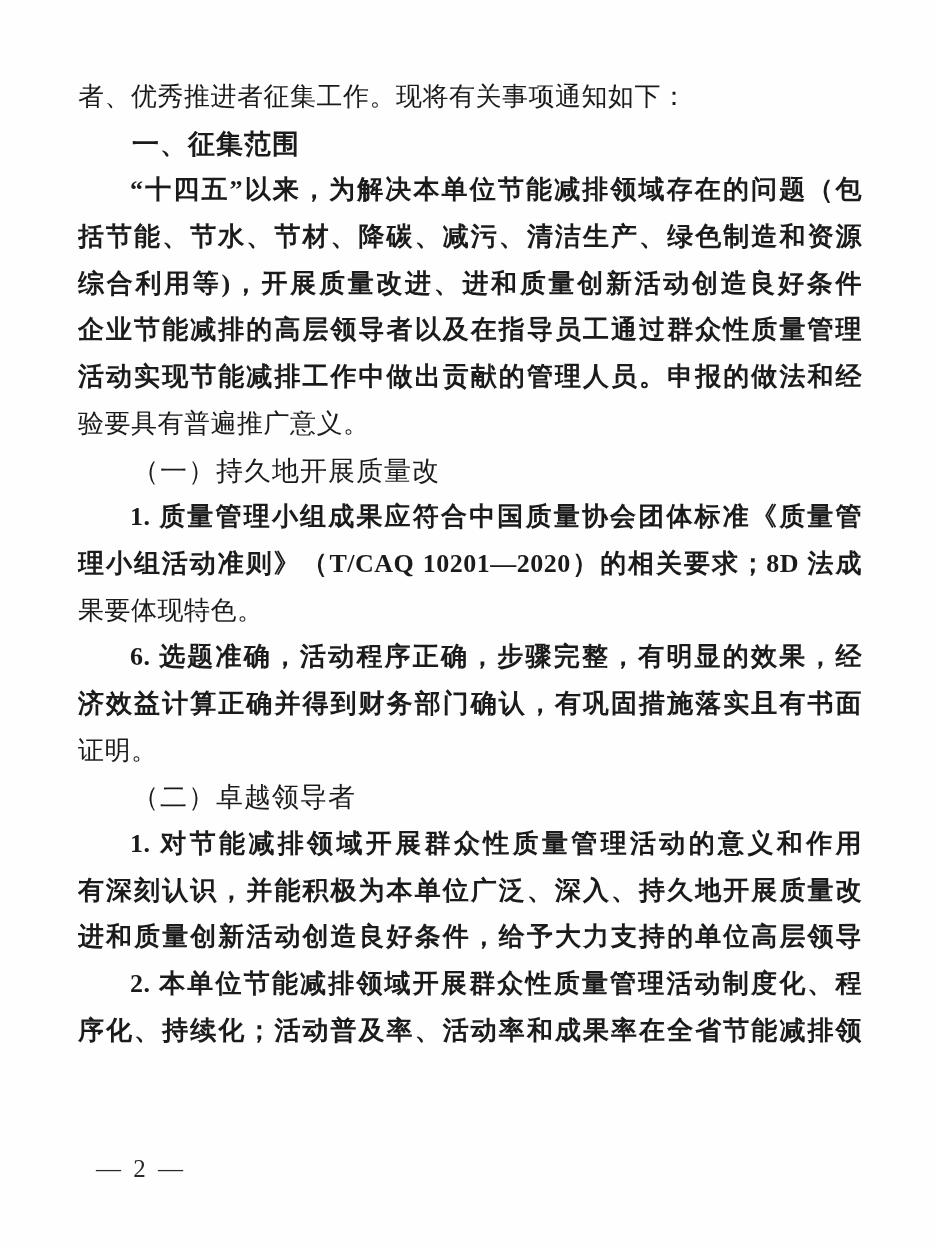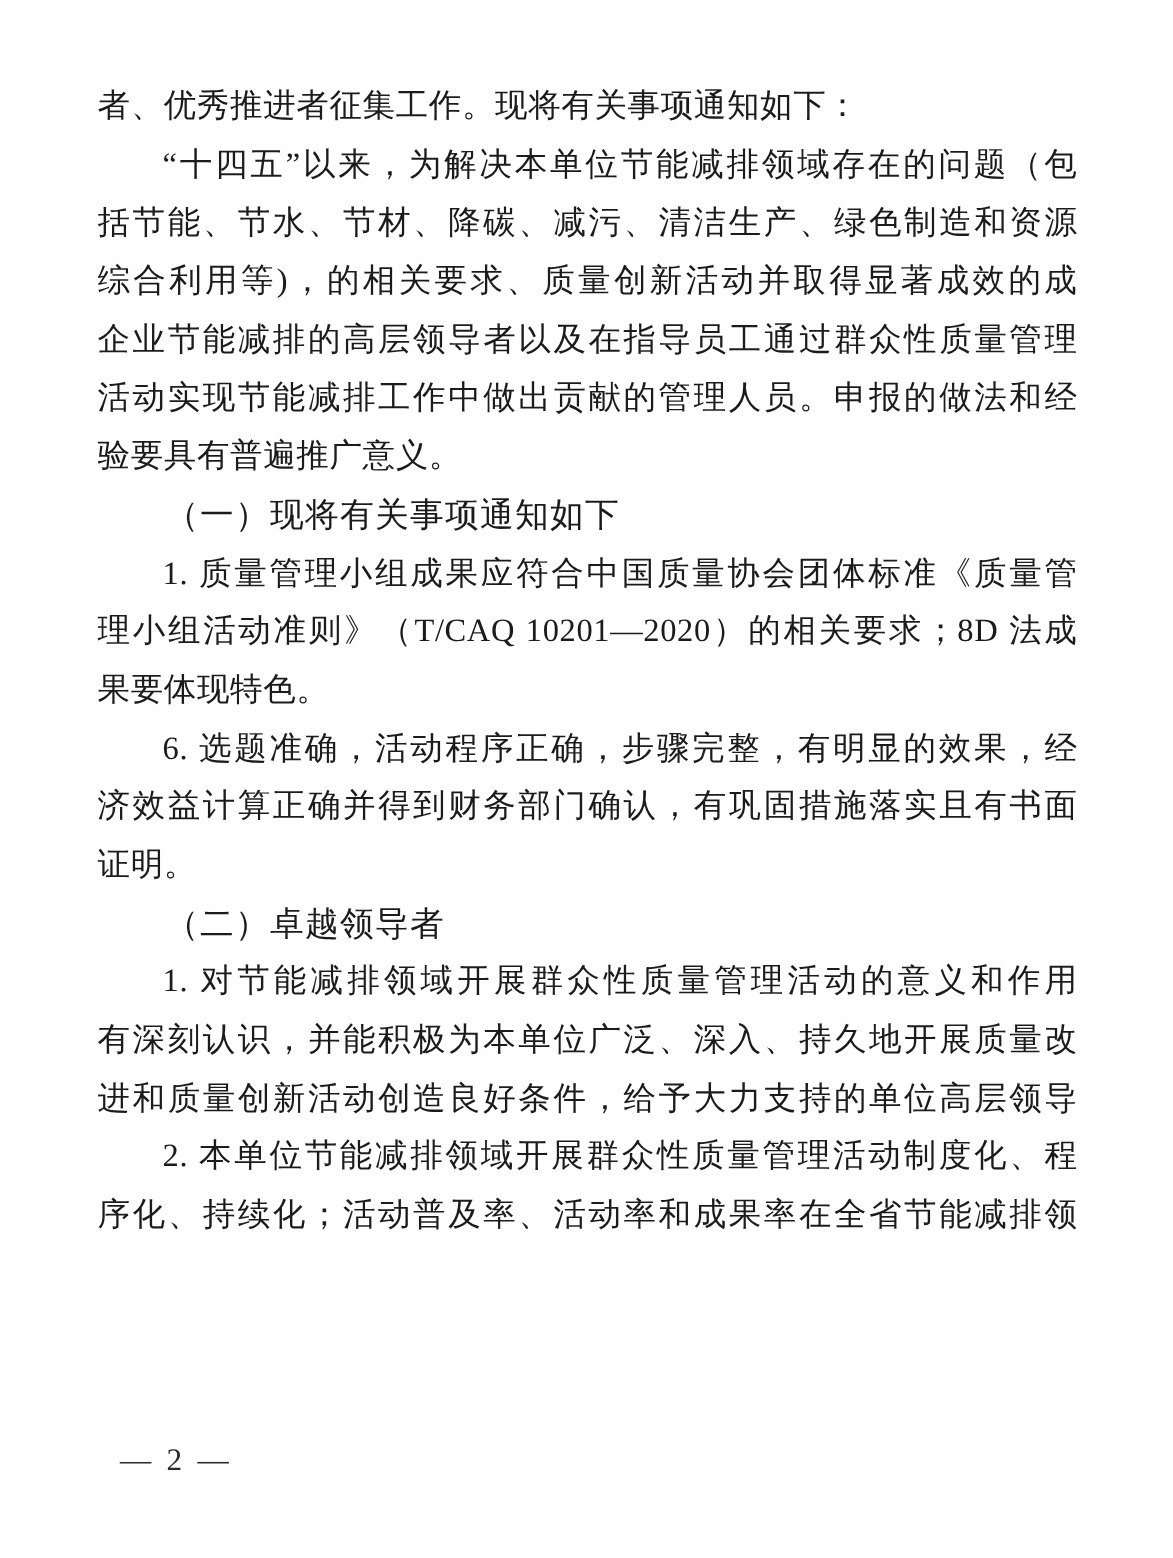--- a/index.html
+++ b/index.html
@@ -12,36 +12,37 @@
     position: relative;
     width: 938px;
     height: 1246px;
     background: #fefefe;
     overflow: hidden;
     color: #1b1b1b;
   }
   .text-block {
     position: absolute;
     left: 78px;
-    top: 62px;
+    top: 74px;
     width: 784px;
   }
   .line {
     height: 46.7px;
     line-height: 46.7px;
     font-size: 26px;
     letter-spacing: 0.5px;
     white-space: normal;
     overflow: hidden;
     text-align: left;
   }
   .indent { text-indent: 2em; }
   .justify {
     text-align: justify;
     text-align-last: justify;
+    font-weight: bold;
   }
   .heading {
     font-weight: 700;
     font-size: 27px;
     font-family: "Liberation Sans", "DejaVu Sans", sans-serif;
     letter-spacing: 1px;
   }
   .subheading {
     font-size: 27px;
     letter-spacing: 1px;
@@ -54,27 +55,28 @@
     letter-spacing: 3px;
     color: #2a2a2a;
   }
 </style>
 </head>
 <body>
 
 <div class="page">
   <div class="text-block">
     <div class="line">者、优秀推进者征集工作。现将有关事项通知如下：</div>
+    <div class="line indent heading">一、征集范围</div>
     <div class="line indent justify">“十四五”以来，为解决本单位节能减排领域存在的问题（包</div>
     <div class="line justify">括节能、节水、节材、降碳、减污、清洁生产、绿色制造和资源</div>
-    <div class="line justify">综合利用等)，的相关要求、质量创新活动并取得显著成效的成</div>
+    <div class="line justify">综合利用等)，开展质量改进、进和质量创新活动创造良好条件</div>
     <div class="line justify">企业节能减排的高层领导者以及在指导员工通过群众性质量管理</div>
     <div class="line justify">活动实现节能减排工作中做出贡献的管理人员。申报的做法和经</div>
     <div class="line">验要具有普遍推广意义。</div>
-    <div class="line indent subheading">（一）现将有关事项通知如下</div>
+    <div class="line indent subheading">（一）持久地开展质量改</div>
     <div class="line indent justify">1. 质量管理小组成果应符合中国质量协会团体标准《质量管</div>
     <div class="line justify">理小组活动准则》（T/CAQ 10201—2020）的相关要求；8D 法成</div>
     <div class="line">果要体现特色。</div>
     <div class="line indent justify">6. 选题准确，活动程序正确，步骤完整，有明显的效果，经</div>
     <div class="line justify">济效益计算正确并得到财务部门确认，有巩固措施落实且有书面</div>
     <div class="line">证明。</div>
     <div class="line indent subheading">（二）卓越领导者</div>
     <div class="line indent justify">1. 对节能减排领域开展群众性质量管理活动的意义和作用</div>
     <div class="line justify">有深刻认识，并能积极为本单位广泛、深入、持久地开展质量改</div>
     <div class="line justify">进和质量创新活动创造良好条件，给予大力支持的单位高层领导者。</div>

